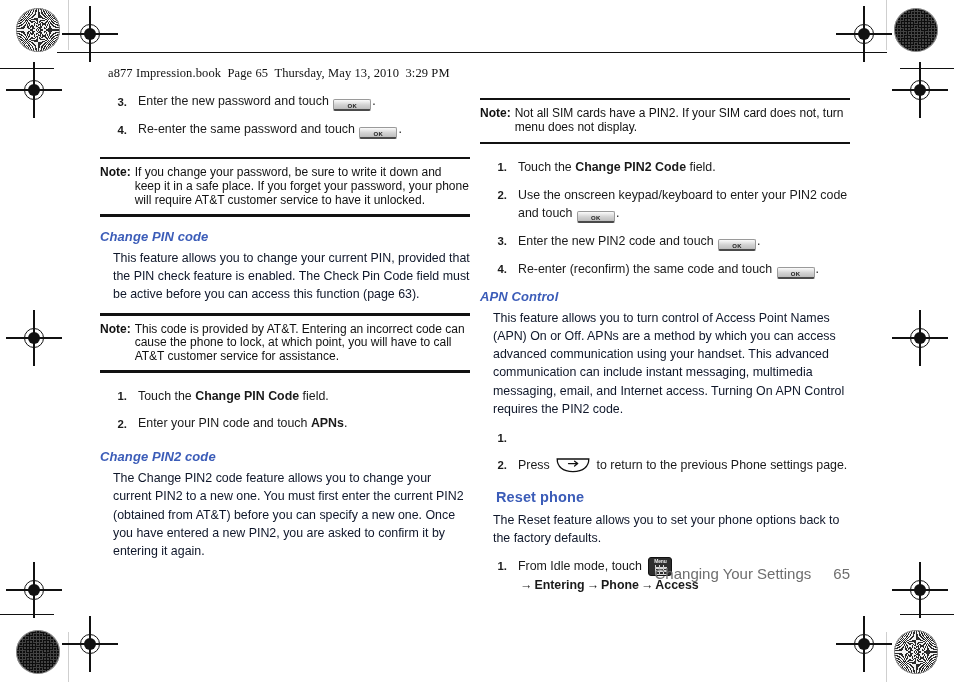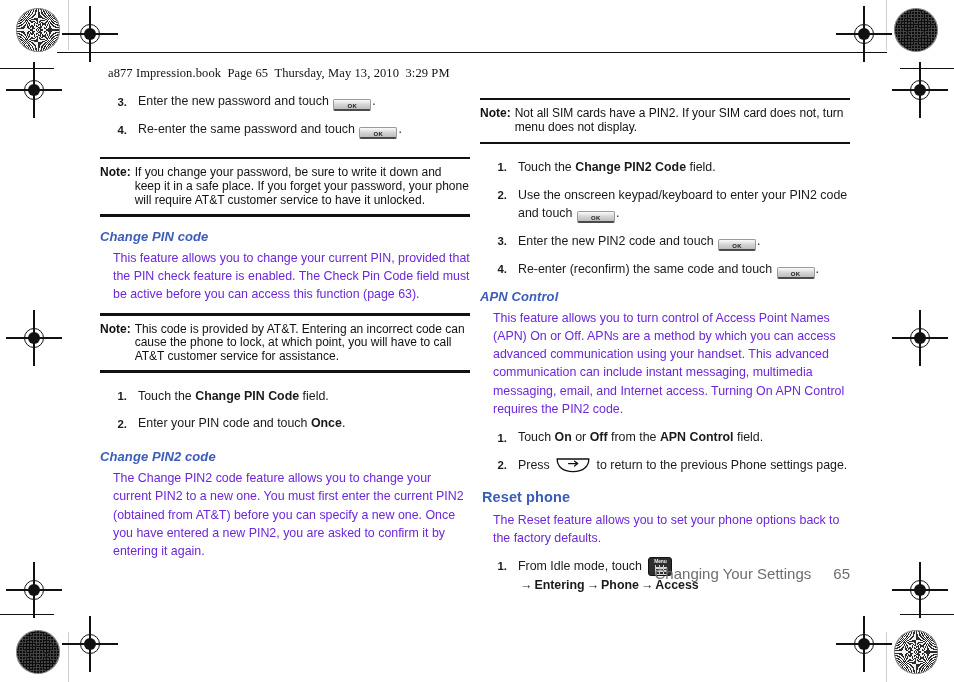--- a/index.html
+++ b/index.html
@@ -42,28 +42,28 @@
   .headerrule{position:absolute;left:57px;top:52px;width:830px;height:1px;background:#111;}
 
   
   .col{position:absolute;top:92px;width:370px;}
   .col-left{left:100px;}
   .col-right{left:480px;}
 
   
   .h2{
     color:#3b5cb8;font-size:14.5px;font-weight:bold;
-    letter-spacing:.1px;margin:0 0 6px 2px;
+    letter-spacing:.1px;margin:0 0 6px 16px;
   }
   .h3{
     color:#3b5cb8;font-size:13px;font-weight:bold;font-style:italic;
     letter-spacing:.1px;margin:0 0 5px 0;
   }
   .body{
-    font-size:12.4px;line-height:18.2px;color:#6d28d9;
+    font-size:12.4px;line-height:18.2px;color:#0f172a;
     margin:0 0 10px 0;padding-left:13px;
   }
 
   
   .step{display:flex;font-size:12.4px;line-height:18.2px;margin:0 0 9px 0;}
   .step .num{width:27px;flex:0 0 27px;text-align:right;font-weight:bold;
     padding-right:11px;box-sizing:content-box;font-size:11.4px;padding-top:.5px;}
   .step .txt{flex:1;}
   b{font-weight:bold;}
 
@@ -234,21 +234,21 @@
       <div class="rule-bot"></div>
     </div>
 
     <div class="step" style="margin-top:14px;">
       <span class="num">1.</span>
       <span class="txt"><span>Touch the </span><b>Change PIN Code</b><span> field.</span></span>
     </div>
 
     <div class="step">
       <span class="num">2.</span>
-      <span class="txt"><span>Enter your PIN code and touch </span><b>Once</b><span>.</span></span>
+      <span class="txt"><span>Enter your PIN code and touch </span><b>APNs</b><span>.</span></span>
     </div>
 
     <div class="h3" style="margin-top:16px;">Change PIN2 code</div>
     <p class="body">The Change PIN2 code feature allows you to change your current PIN2 to a new one. You must first enter the current PIN2 (obtained from AT&amp;T) before you can specify a new one. Once you have entered a new PIN2, you are asked to confirm it by entering it again.</p>
   </div>
 
   <div class="col col-right" style="top:98px;">
 
     <div class="note" style="margin-top:0;">
       <div class="rule-top"></div>
@@ -277,21 +277,20 @@
     <div class="step">
       <span class="num">4.</span>
       <span class="txt"><span>Re-enter (reconfirm) the same code and touch </span><span class="okbtn">OK</span><span>.</span></span>
     </div>
 
     <div class="h3" style="margin-top:10px;">APN Control</div>
     <p class="body">This feature allows you to turn control of Access Point Names (APN) On or Off. APNs are a method by which you can access advanced communication using your handset. This advanced communication can include instant messaging, multimedia messaging, email, and Internet access. Turning On APN Control requires the PIN2 code.</p>
 
     <div class="step">
       <span class="num">1.</span>
-      <span class="txt"><span>Touch </span><b>On</b><span> or </span><b>Off</b><span> from the </span><b>APN Control</b><span> field.</span></span>
     </div>
 
     <div class="step">
       <span class="num">2.</span>
       <span class="txt"><span>Press </span><span class="backkey"><svg width="36" height="15" viewBox="0 0 36 15">
               <path d="M2.2,1 L33.8,1 C33.8,8.2 28.6,13.6 18,13.6 C7.4,13.6 2.2,8.2 2.2,1 Z" fill="none" stroke="#111" stroke-width="1.3"></path>
               <path d="M13.5,5.6 L22.5,5.6 M19.6,3.2 L22.7,5.6 L19.6,8.0" fill="none" stroke="#111" stroke-width="1.3" stroke-linecap="round" stroke-linejoin="round"></path>
             </svg></span><span> to return to the previous Phone settings page.</span></span>
     </div>
 

